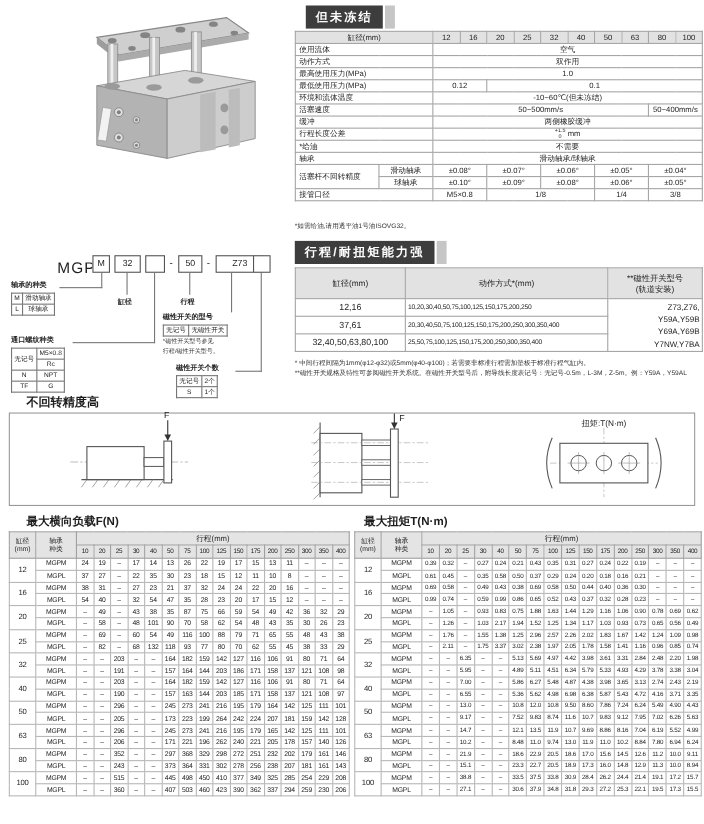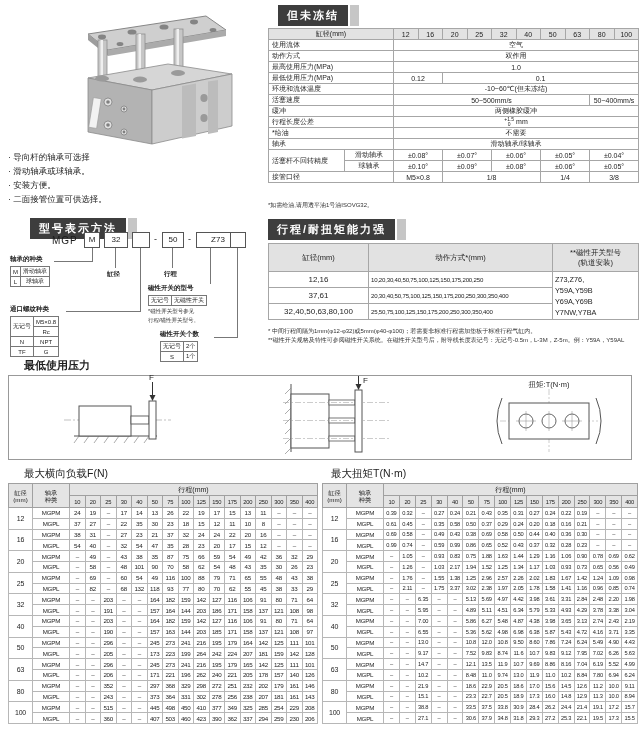--- a/index.html
+++ b/index.html
@@ -26,21 +26,21 @@
   #spec-table th,#spec-table td{border:1px solid #a6a6a6;height:11px;text-align:center;
               padding:0 1px;font-weight:normal;white-space:nowrap;overflow:hidden}
   #spec-table th{background:#e2e2e2}
   #spec-table td.lbl{text-align:left;padding-left:3px}
   #spec-table td.sub{text-align:center}
   .tolstack{display:inline-block;vertical-align:middle;font-size:5px;line-height:5px;text-align:center}
   #spec-note{position:absolute;left:268px;top:201px;font-size:6px;color:#333}
 
   
   #model-diagram{position:absolute;left:8px;top:228px;width:254px;height:132px;font-size:8px}
-  #model-prefix{position:absolute;left:44px;top:7px;font-size:10px;letter-spacing:1px}
+  #model-prefix{position:absolute;left:44px;top:7px;font-size:14px;letter-spacing:1px}
   .mbox{position:absolute;top:4px;height:16px;border:1px solid #555;background:#fff;
         text-align:center;font-size:8px;line-height:14px}
   .mdash{position:absolute;top:4px;height:16px;line-height:15px;font-size:9px}
   .mline{position:absolute;background:#777}
   .mlabel{position:absolute;font-size:6.5px;font-weight:bold;color:#222;white-space:nowrap}
   .mtabwrap{position:absolute}
   .mtabwrap .mlab2{font-size:6.5px;font-weight:bold;margin-bottom:2px;white-space:nowrap}
   .mtable{border-collapse:collapse;font-size:6px}
   .mtable td{border:1px solid #777;padding:0 2px;height:10px;text-align:center;
              background:#fff;white-space:nowrap}
@@ -48,30 +48,30 @@
 
   
   #stroke-table{position:absolute;left:268px;top:243px;width:370px;
                 table-layout:fixed;border-collapse:collapse}
   #stroke-table th,#stroke-table td{border:1px solid #a6a6a6;text-align:center;
                 padding:0 2px;overflow:hidden}
   #stroke-table th{background:#e2e2e2;font-size:7.5px;font-weight:normal;
                 height:28px;white-space:pre-line}
   #stroke-table td{height:16px;font-size:8px;white-space:nowrap}
   #stroke-table td.strokes{font-size:6.1px;text-align:left;letter-spacing:-0.2px}
-  #stroke-table td.swm{font-size:7.3px;text-align:left;line-height:11px}
+  #stroke-table td.swm{font-size:7.3px;text-align:right;line-height:11px}
   #stroke-notes{position:absolute;left:268px;top:327px;width:370px;
                 font-size:6px;line-height:8.5px;color:#333}
 
   
   #load-title{position:absolute;left:24px;top:358px;font-size:11px;font-weight:bold}
   #load-box{position:absolute;left:8px;top:375px;width:624px;height:85px;border:1px solid #999}
 
   
-  .big-title{position:absolute;top:467px;font-size:10.5px;font-weight:normal}
+  .big-title{position:absolute;top:467px;font-size:10.5px;font-weight:bold}
   table.big{position:absolute;top:483px;table-layout:fixed;border-collapse:collapse;
             border:1px solid #8a8a8a}
   table.big th{background:#e4e4e4;border:1px solid #a0a0a0;font-weight:normal;
             padding:0;font-size:6px;white-space:pre-line;overflow:hidden}
   table.big th.stroke-h{font-size:7px;height:12px}
   table.big th.bore-h,table.big th.bear-h{font-size:6.2px;line-height:7px}
   table.big th.stroke-v{font-size:5.8px;height:12px;letter-spacing:-0.3px}
   table.big td{border:1px solid #b7b7b7;text-align:center;padding:0;height:10.8px;
             font-size:6.2px;white-space:nowrap;overflow:hidden;letter-spacing:-0.2px}
   table.big td.bore{font-size:7px}
@@ -127,26 +127,20 @@
       <circle cx="72" cy="119" r="1.8" fill="#808080"></circle>
     <circle cx="88" cy="126" r="3" fill="#e0e0e0" stroke="#777" stroke-width="0.7"></circle>
       <circle cx="88" cy="126" r="1.4" fill="#808080"></circle>
     <ellipse cx="168" cy="92" rx="3.6" ry="4" fill="#9a9a9a"></ellipse>
       <ellipse cx="168" cy="112" rx="3.6" ry="4" fill="#9a9a9a"></ellipse>
   </g>
   <rect x="55" y="92" width="8" height="30" fill="#f2f2f2" stroke="#999" stroke-width="0.6" transform="rotate(9 59 107)"></rect>
 </svg>
 
 <div id="features">
-  <ul>
-      <li>导向杆的轴承可选择</li>
-      <li>滑动轴承或球轴承。</li>
-      <li>安装方便。</li>
-      <li>二面接管位置可供选择。</li>
-    </ul>
 </div>
 
 <div class="sec-hdr" style="left:278px;top:5px">
   <span class="dark">但未冻结</span>
   <span class="lite"></span>
 </div>
 <table id="spec-table">
   <colgroup>
       <col style="width:76px">
       <col style="width:49px">
@@ -239,21 +233,20 @@
         <td class="val" colspan="2">M5×0.8</td>
         <td class="val" colspan="4">1/8</td>
         <td class="val" colspan="2">1/4</td>
         <td class="val" colspan="2">3/8</td>
       </tr>
     </tbody>
 </table>
 <div id="spec-note">*如需给油,请用透平油1号油ISOVG32。</div>
 
 <div class="sec-hdr" style="left:30px;top:218px">
-  <span class="dark">型号表示方法</span>
   <span class="lite"></span>
 </div>
 <div id="model-diagram">
   <div id="model-prefix">MGP</div>
   <div class="mbox" style="left:76px;width:16px">M</div>
   <div class="mbox" style="left:96px;width:24px">32</div>
   <div class="mbox" style="left:124px;width:18px"></div>
   <div class="mdash" style="left:146px">-</div>
   <div class="mbox" style="left:154px;width:22px">50</div>
   <div class="mdash" style="left:180px">-</div>
@@ -375,21 +368,21 @@
         <td>32,40,50,63,80,100</td>
         <td class="strokes">25,50,75,100,125,150,175,200,250,300,350,400</td>
       </tr>
     </tbody>
 </table>
 <div id="stroke-notes">
   <div>* 中间行程间隔为1mm(φ12-φ32)或5mm(φ40-φ100)；若需要非标准行程需加垫板于标准行程气缸内。</div>
   <div>**磁性开关规格及特性可参阅磁性开关系统。在磁性开关型号后，附导线长度表记号：无记号-0.5m，L-3M，Z-5m。例：Y59A，Y59AL</div>
 </div>
 
-<div id="load-title">最低使用压力</div>
+<div id="load-title">不回转精度高</div>
 <div id="load-box">
 
   <svg class="abs" style="left:50px;top:-4px" width="130" height="84" viewBox="0 0 130 84">
     <path d="M15,64 H98" stroke="#555" stroke-width="1" fill="none"></path>
     <path d="M20,64 l-5,7 M30,64 l-5,7 M40,64 l-5,7 M50,64 l-5,7 M60,64 l-5,7 M70,64 l-5,7 M80,64 l-5,7 M90,64 l-5,7" stroke="#888" stroke-width="0.7" fill="none"></path>
     <path d="M5,48 H112" stroke="#999" stroke-width="0.6" stroke-dasharray="7 2 2 2" fill="none"></path>
     <rect x="20" y="34" width="52" height="30" fill="#fff" stroke="#555" stroke-width="1"></rect>
     <rect x="72" y="44" width="18" height="8" fill="#fff" stroke="#555" stroke-width="0.9"></rect>
     <rect x="90" y="29" width="7" height="38" fill="#fff" stroke="#555" stroke-width="1"></rect>
     <line x1="93.5" y1="10" x2="93.5" y2="24" stroke="#333" stroke-width="1"></line>

